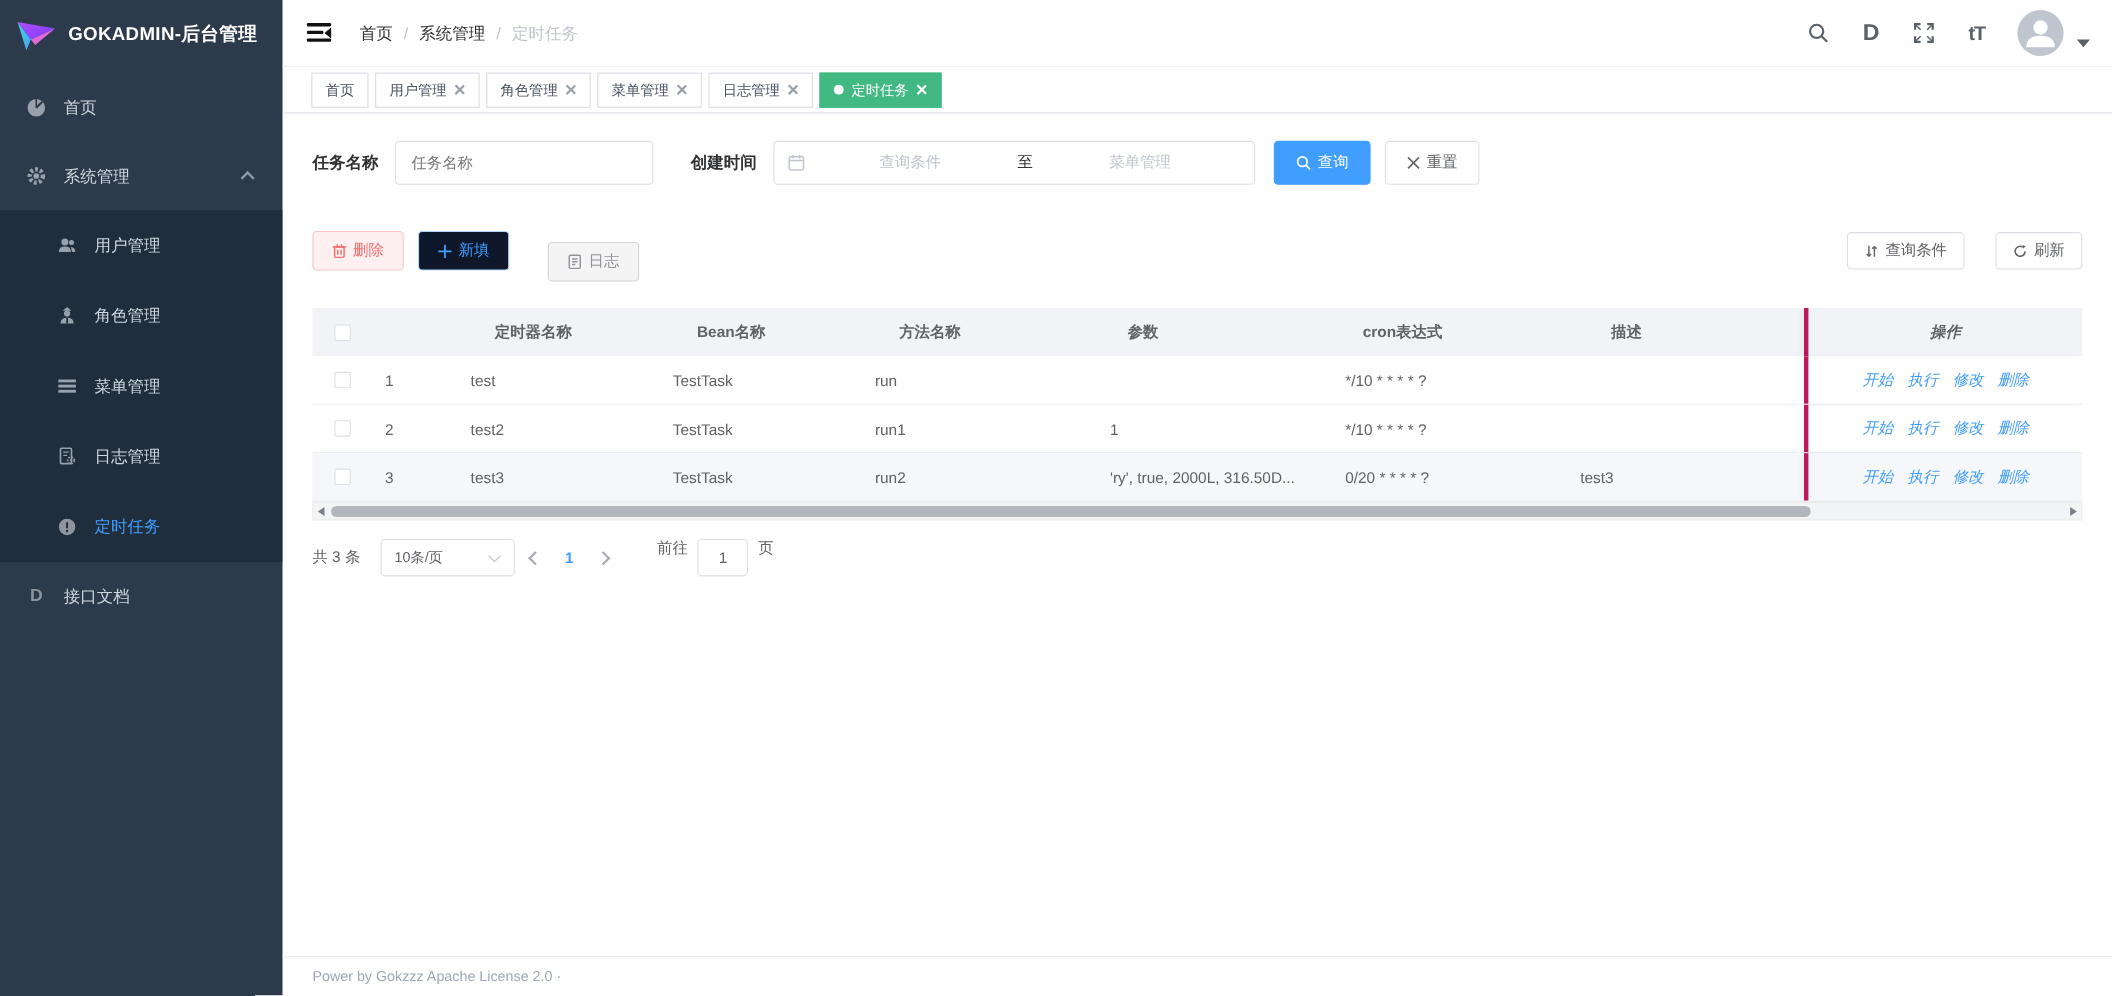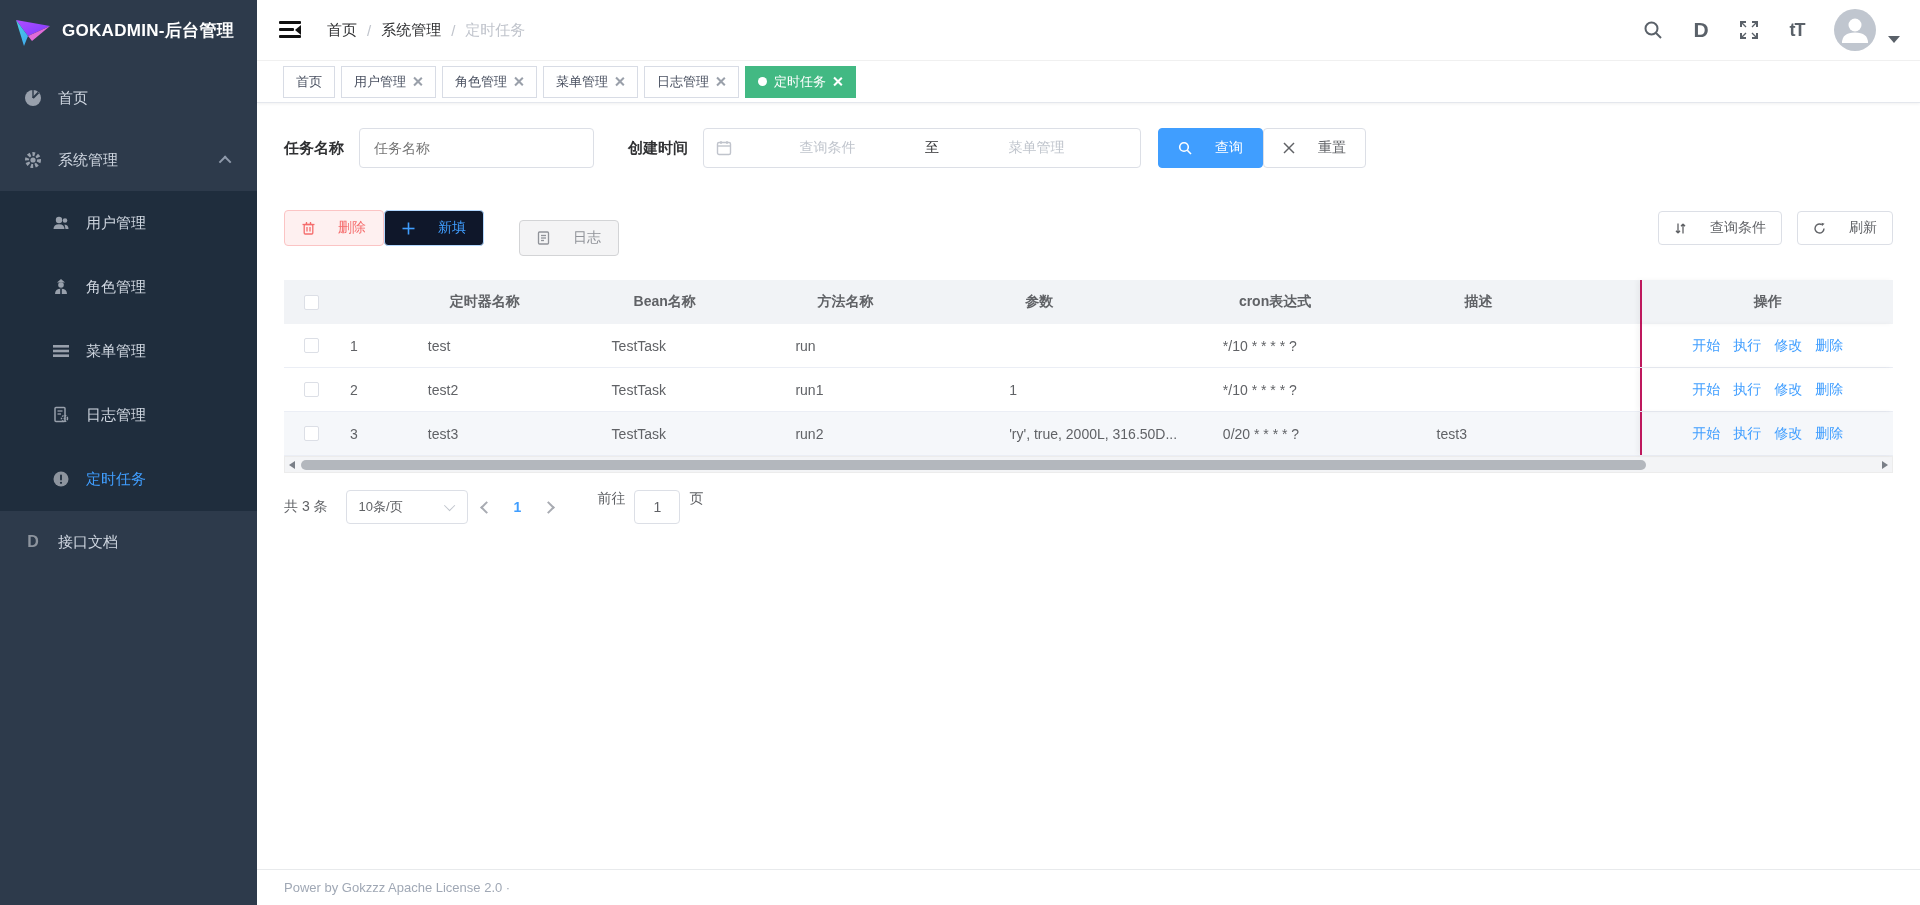--- a/index.html
+++ b/index.html
@@ -52,43 +52,43 @@
   
   .content { flex:1; padding:0 27px; min-height:0; }
 
   .search-row { margin-top:25px; display:flex; align-items:center; }
   .form-label { font-size:15px; font-weight:bold; color:#303133; margin-right:15px; white-space:nowrap; }
   .el-input { height:40px; width:235px; border:1px solid #dcdfe6; border-radius:4px; display:flex; align-items:center; padding:0 14px; font-size:14px; color:#606266; background:#fff; }
   .date-range { height:40px; width:438px; border:1px solid #dcdfe6; border-radius:4px; display:flex; align-items:center; padding:0 12px; font-size:14px; margin-right:17px; }
   .date-range .cal { color:#c0c4cc; margin-right:4px; }
   .date-range .d-ph { flex:1; text-align:center; color:#bfc4cc; }
   .date-range .to { color:#303133; padding:0 6px; } .gap34{ width:34px; }
-  .btn { height:40px; border-radius:4px; font-size:14px; display:inline-flex; align-items:center; justify-content:center; gap:23px; cursor:pointer; border:1px solid #dcdfe6; background:#fff; color:#606266; padding:0 19px; white-space:nowrap; }
+  .btn { height:40px; border-radius:4px; font-size:14px; display:inline-flex; align-items:center; justify-content:center; gap:6px; cursor:pointer; border:1px solid #dcdfe6; background:#fff; color:#606266; padding:0 19px; white-space:nowrap; }
   .btn-primary { background:#409eff; border-color:#409eff; color:#fff; }
-  .btn + .btn { }
+  .btn + .btn { margin-left:13px; }
 
   .toolbar-row { margin-top:32px; display:flex; align-items:center; }
   .btn-sm { height:36px; padding:0 17px; }
   .btn-danger-plain { background:#fef0f0; border-color:#fbc4c4; color:#f56c6c; }
   .btn-primary-plain { background:#0f172a; border-color:#b3d8ff; color:#409eff; }
   .btn-info-plain { background:#f4f4f5; border-color:#d3d4d6; color:#909399; margin-left:35px !important;margin-top:20px; }
   .toolbar-right { margin-left:auto; display:flex; gap:15px; }
   .btn-xs { height:34px; padding:0 15px; }
 
   
   .table { margin-top:24px; font-size:14px; }
   .t-row { display:flex; align-items:stretch; height:44px; border-bottom:1px solid #ebeef5; background:#fff; }
   .t-head { background:#f1f3f6; font-weight:bold; color:#515a6e; border-bottom:none; }
   .t-row.hl { background:#f5f7fa; }
   .cell { display:flex; align-items:center; padding-left:10px; color:#606266; overflow:hidden; white-space:nowrap; }
   .c-check { width:56px; justify-content:center; padding-left:0; }
   .c-idx { width:78px; }
   .c-name { width:184px; } .c-bean { width:184px; } .c-method { width:214px; }
   .c-params { width:214px; } .c-cron { width:214px; } .c-desc { width:214px; }
-  .c-actions { width:253px; justify-content:center; gap:13px; padding-left:0; border-left:2px solid #be185d; box-shadow:-3px 0 5px rgba(0,0,0,0.04); }
+  .c-actions { width:253px; justify-content:center; gap:13px; padding-left:0; border-left:4px solid #be185d; box-shadow:-3px 0 5px rgba(0,0,0,0.04);font-style:italic; }
   .t-head .c-name, .t-head .c-bean, .t-head .c-method { padding-left:32px; }
   .t-head .c-params, .t-head .c-cron { padding-left:26px; }
   .t-head .c-desc { padding-left:38px; }
   .checkbox { width:15px; height:15px; border:1px solid #dcdfe6; border-radius:2px; background:#fff; cursor:pointer; }
   .op-link { color:#409eff; cursor:pointer; text-decoration:none; font-size:14px; }
 
   
   .hscroll { height:17px; background:#f3f4f6; border:1px solid #ececec; display:flex; align-items:center; }
   .hs-arrow { width:14px; display:flex; justify-content:center; cursor:pointer; }
   .tri-left { width:0; height:0; border-top:4px solid transparent; border-bottom:4px solid transparent; border-right:6px solid #7a7f87; }

